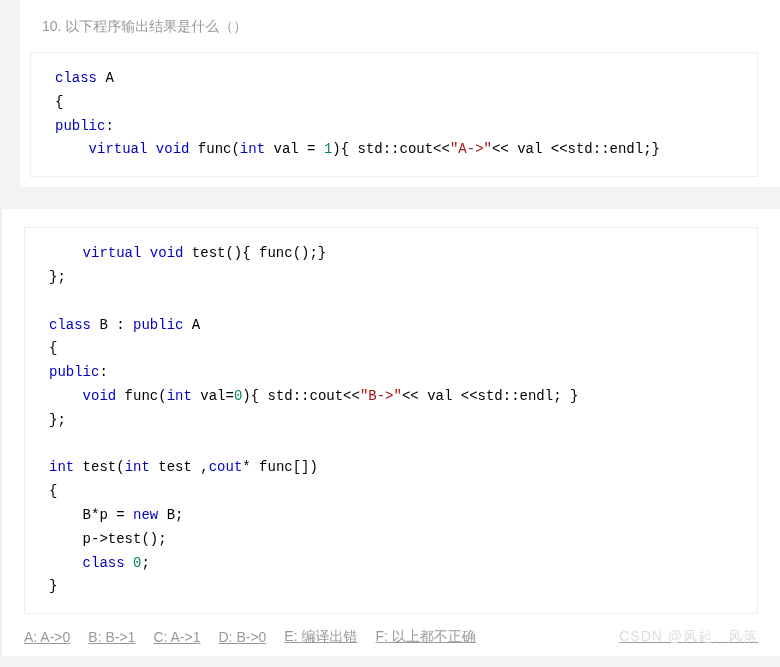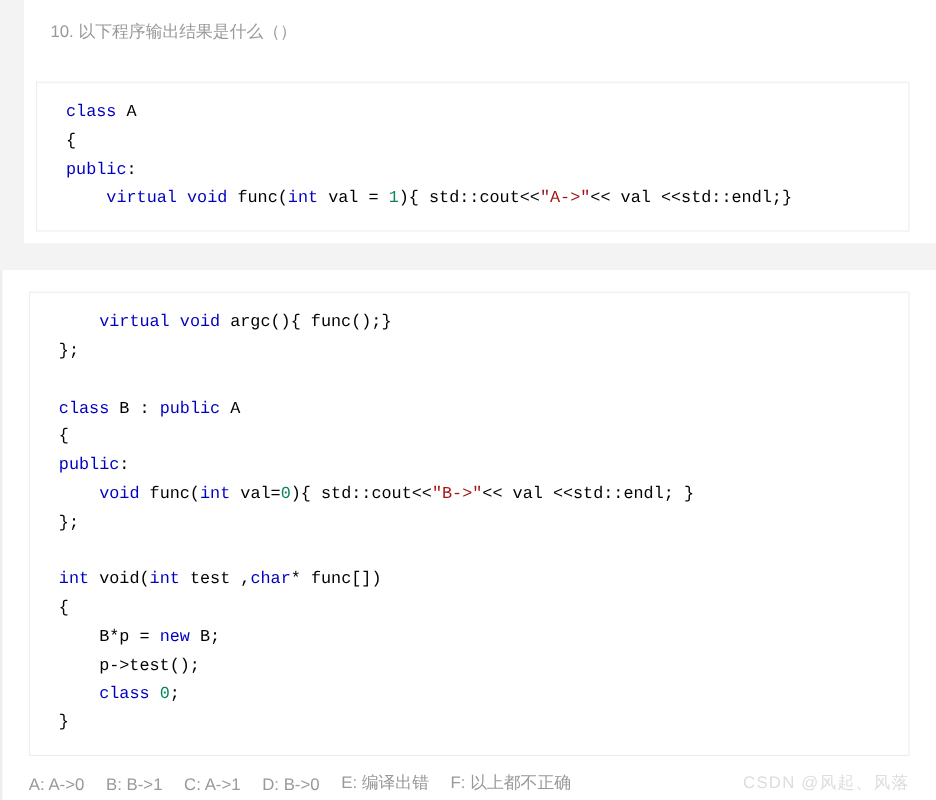--- a/index.html
+++ b/index.html
@@ -20,21 +20,21 @@
     border-left: none;
     margin-left: 20px;
     padding-left: 10px;
   }
   .spacer {
     height: 22px;
     background: #f3f3f3;
   }
   .question-text {
     color: #999;
-    margin-bottom: 32px;
+    margin-bottom: 16px;
     padding-left: 12px;
   }
   .code-block {
     background: #fff;
     border: 1px solid #eee;
     padding: 14px 24px;
     font-family: Consolas, "Courier New", monospace;
     font-size: 14px;
     line-height: 1.7;
     color: #000;
@@ -43,20 +43,21 @@
   }
   .kw  { color: #0000c0; }
   .num { color: #098658; }
   .str { color: #a31515; }
   .answer-row {
     margin: 14px 0 0 0;
     color: #999;
     font-size: 14px;
     display: flex;
     align-items: center;
+    text-decoration: underline;
   }
   .opt { margin-right: 18px; }
   .watermark {
     margin-left: auto;
     color: #ddd;
     font-size: 14px;
     letter-spacing: 1px;
   }
 </style>
 </head>
@@ -71,30 +72,30 @@
   <div class="code-block"><span class="kw">class</span><span> A</span>
 <span>{</span>
 <span class="kw">public</span><span>:</span>
 <span>    </span><span class="kw">virtual</span><span> </span><span class="kw">void</span><span> func(</span><span class="kw">int</span><span> val = </span><span class="num">1</span><span>){ std::cout&lt;&lt;</span><span class="str">"A-&gt;"</span><span>&lt;&lt; val &lt;&lt;std::endl;}</span></div>
 </div>
 
 <div class="spacer"></div>
 
 <div class="page-wrap">
 
-  <div class="code-block"><span>    </span><span class="kw">virtual</span><span> </span><span class="kw">void</span><span> argc(){ func();}</span>
+  <div class="code-block"><span>    </span><span class="kw">virtual</span><span> </span><span class="kw">void</span><span> test(){ func();}</span>
 <span>};</span>
 <span></span>
 <span class="kw">class</span><span> B : </span><span class="kw">public</span><span> A</span>
 <span>{</span>
 <span class="kw">public</span><span>:</span>
 <span>    </span><span class="kw">void</span><span> func(</span><span class="kw">int</span><span> val=</span><span class="num">0</span><span>){ std::cout&lt;&lt;</span><span class="str">"B-&gt;"</span><span>&lt;&lt; val &lt;&lt;std::endl; }</span>
 <span>};</span>
 <span></span>
-<span class="kw">int</span><span> void(</span><span class="kw">int</span><span> test ,</span><span class="kw">char</span><span>* func[])</span>
+<span class="kw">int</span><span> test(</span><span class="kw">int</span><span> test ,</span><span class="kw">cout</span><span>* func[])</span>
 <span>{</span>
 <span>    </span><span>B*p = </span><span class="kw">new</span><span> B;</span>
 <span>    p-&gt;test();</span>
 <span>    </span><span class="kw">class</span><span> </span><span class="num">0</span><span>;</span>
 <span>}</span></div>
 
   <div class="answer-row">
     <span class="opt">A: A-&gt;0</span>
     <span class="opt">B: B-&gt;1</span>
     <span class="opt">C: A-&gt;1</span>

